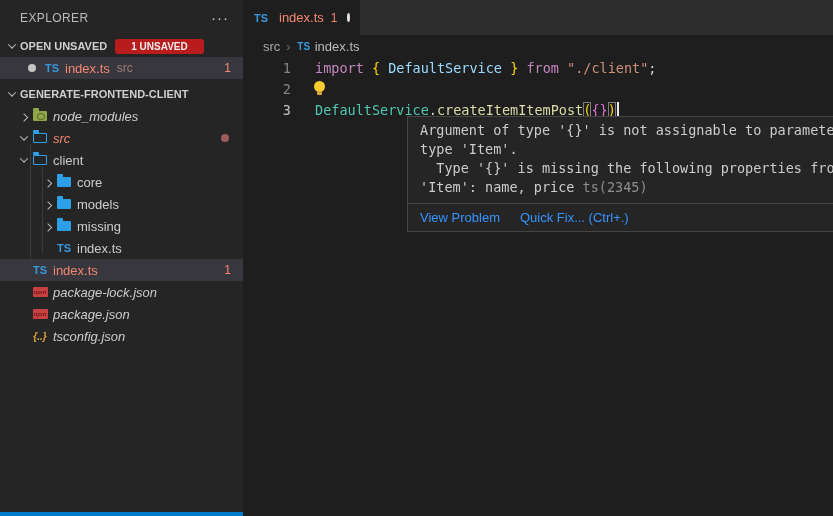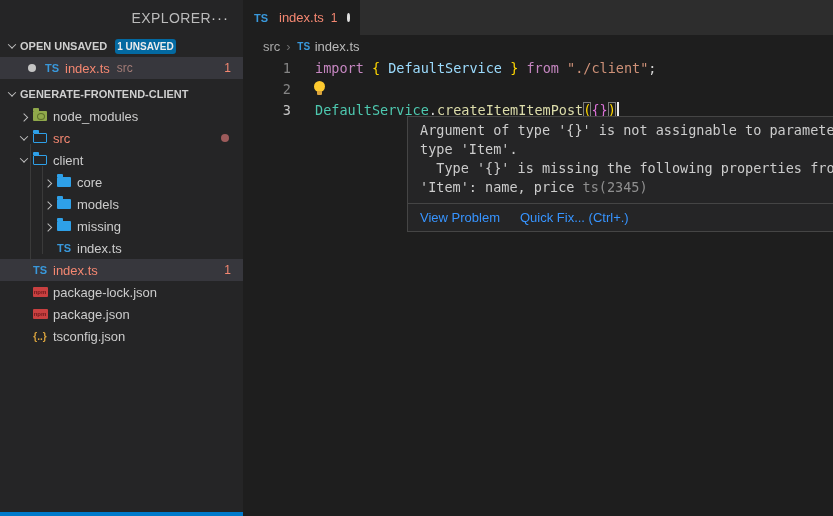--- a/index.html
+++ b/index.html
@@ -7,34 +7,34 @@
   body {
     position:relative;
     background:#1e1e1e;
     font-family:"Liberation Sans", sans-serif;
     color:#cccccc;
   }
 
   
   .sidebar { position:absolute; left:0; top:0; width:243px; height:516px; background:#252526; }
   .sb-title { height:35px; display:flex; align-items:center; padding:0 14px 0 20px; }
-  .sb-title-text { flex:1; font-size:14px; letter-spacing:.4px; color:#bbbbbb;text-align:right; }
+  .sb-title-text { flex:1; font-size:12px; letter-spacing:.4px; color:#bbbbbb; }
   .ellipsis { color:#cccccc; font-size:15px; letter-spacing:1px; line-height:10px; cursor:pointer; }
 
   .sec-header { height:22px; display:flex; align-items:center; padding-left:4px; font-size:11px; font-weight:bold; color:#cfcfcf; }
   .twistie { width:16px; flex:0 0 16px; display:flex; align-items:center; justify-content:center; }
   .chev { width:6px; height:6px; border-right:1.4px solid #c0c0c0; border-bottom:1.4px solid #c0c0c0; }
   .chev.down { transform:rotate(45deg) translate(-1px,-1px); }
   .chev.right { transform:rotate(-45deg) translate(-1px,1px); }
 
-  .badge-unsaved { margin-left:8px; background:#0369a1; color:#ececec; font-size:10px; font-weight:bold; padding:2px 2px; border-radius:3px; }
+  .badge-unsaved { margin-left:8px; background:#b91c1c; color:#ececec; font-size:10px; font-weight:bold; padding:2px 16px; border-radius:3px; }
 
   .row { height:22px; display:flex; align-items:center; font-size:13px; color:#cccccc; }
   .row.selected { background:#37373d; }
-  .lv1 { padding-left:16px; } .lv2 { padding-left:16px; } .lv3 { padding-left:40px; }
+  .lv1 { padding-left:16px;font-style:italic; } .lv2 { padding-left:16px; } .lv3 { padding-left:40px; }
   .label { white-space:nowrap; }
   .err { color:#f48771; }
   .desc { margin-left:7px; font-size:12px; color:#a37c77; }
   .count { margin-left:auto; margin-right:12px; font-size:12px; color:#f48771; }
   .dot-badge { margin-left:auto; margin-right:14px; width:8px; height:8px; border-radius:50%; background:#9d5b5b; }
   .mod-dot { width:8px; height:8px; border-radius:50%; background:#c4c4c4; margin-right:8px; flex:0 0 8px; }
 
   .oe-row { padding-left:28px; background:#37373d; }
 
   

